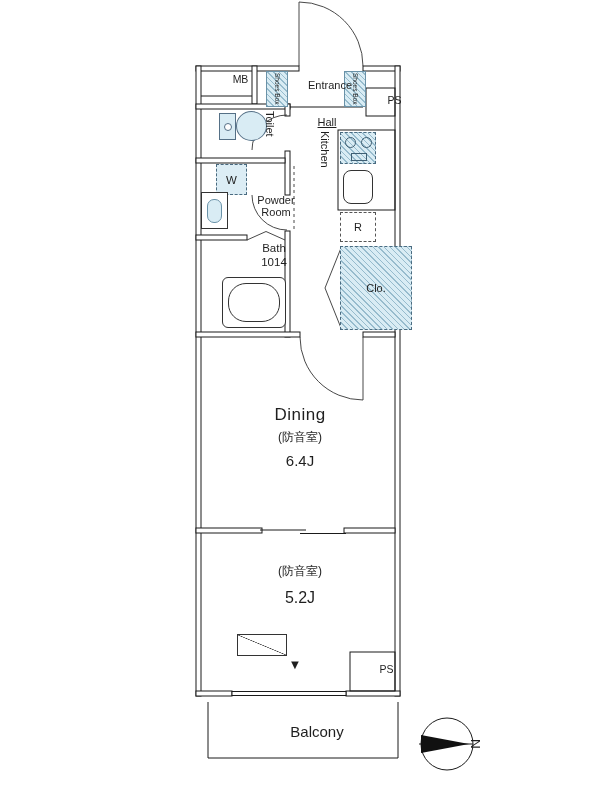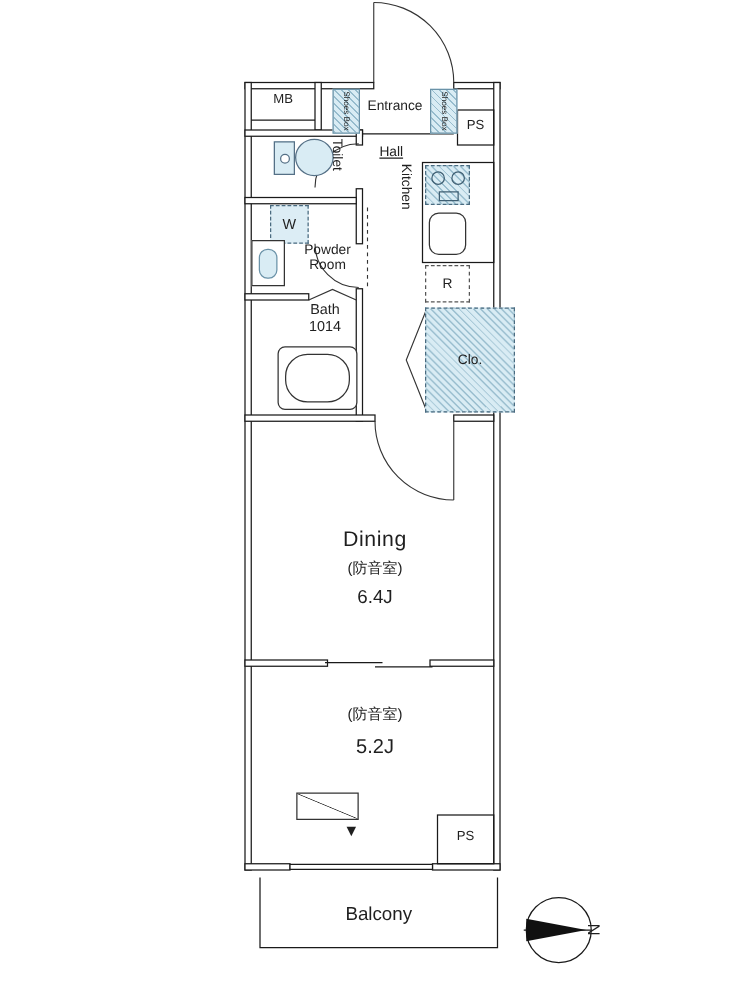--- a/index.html
+++ b/index.html
@@ -3,25 +3,25 @@
 <meta charset="utf-8">
 <style>
   html,body{margin:0;padding:0;background:#ffffff;}
   .canvas{position:relative;width:600px;height:800px;background:#fff;
           font-family:"Liberation Sans",sans-serif;color:#1f1f1f;overflow:hidden;}
   svg.linework{position:absolute;left:0;top:0;}
   .fix{position:absolute;box-sizing:border-box;}
   .hatch{background-color:#d9ecf4;
          background-image:repeating-linear-gradient(45deg,rgba(96,148,173,.55) 0,rgba(96,148,173,.55) 1px,transparent 1px,transparent 4px);}
   .lbl{position:absolute;color:#1f1f1f;line-height:1.15;}
-  .center{text-align:center;}
+  .center{text-align:center;margin-left:14px;}
   .v{writing-mode:vertical-rl;text-orientation:mixed;}
   .flexc{display:flex;align-items:center;justify-content:center;}
   .room-block{position:absolute;text-align:center;}
-  .room-name{font-size:17px;letter-spacing:.5px;margin-top:17px;}
+  .room-name{font-size:17px;letter-spacing:.5px;}
   .room-sub{font-size:12px;margin-top:4px;}
   .room-size{font-size:15px;margin-top:6px;}
 </style>
 </head>
 <body>
 
 <div class="canvas">
 
   <svg class="linework" width="600" height="800" viewBox="0 0 600 800">
 

